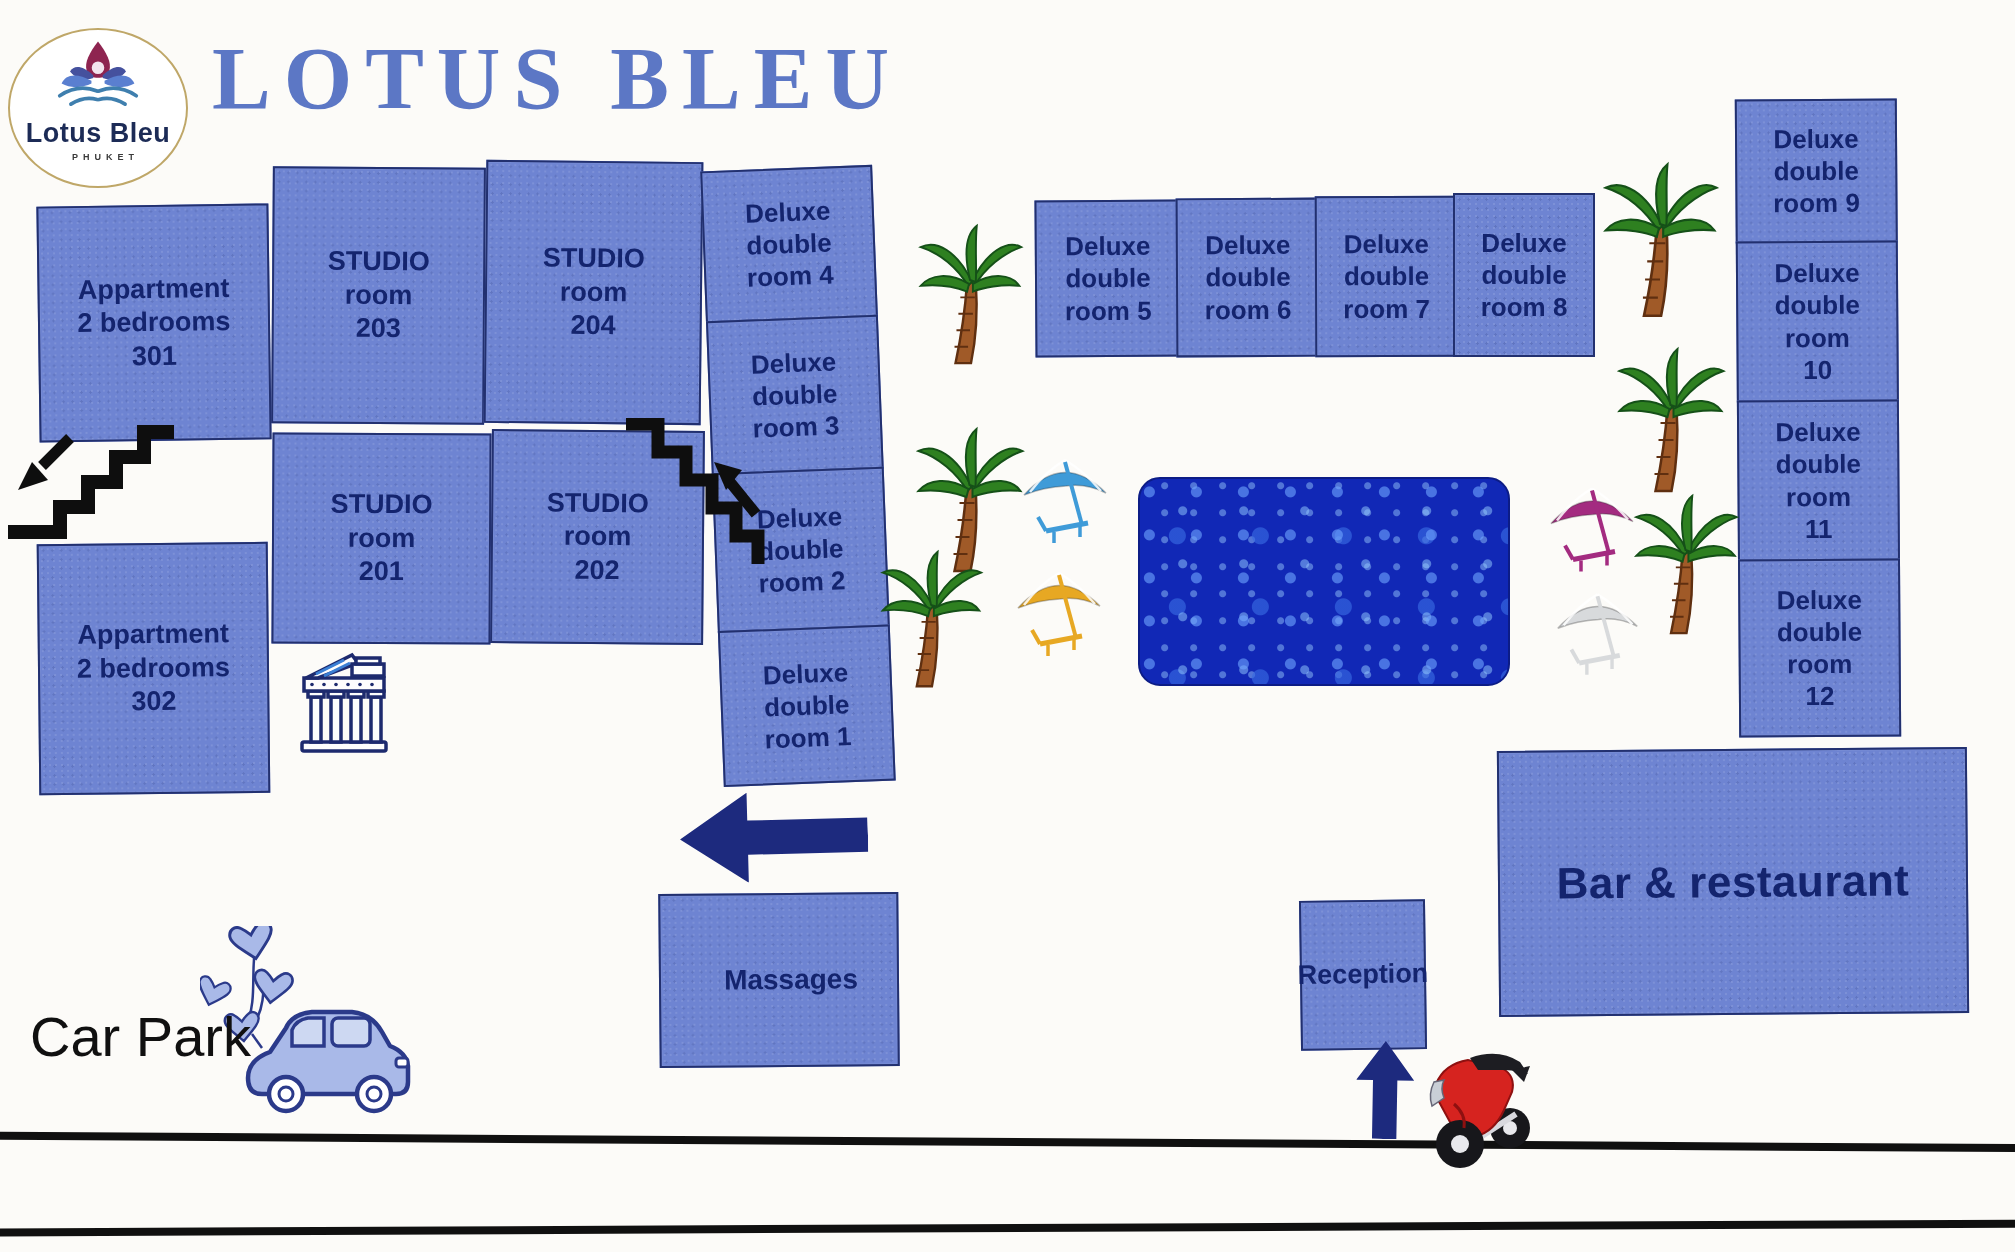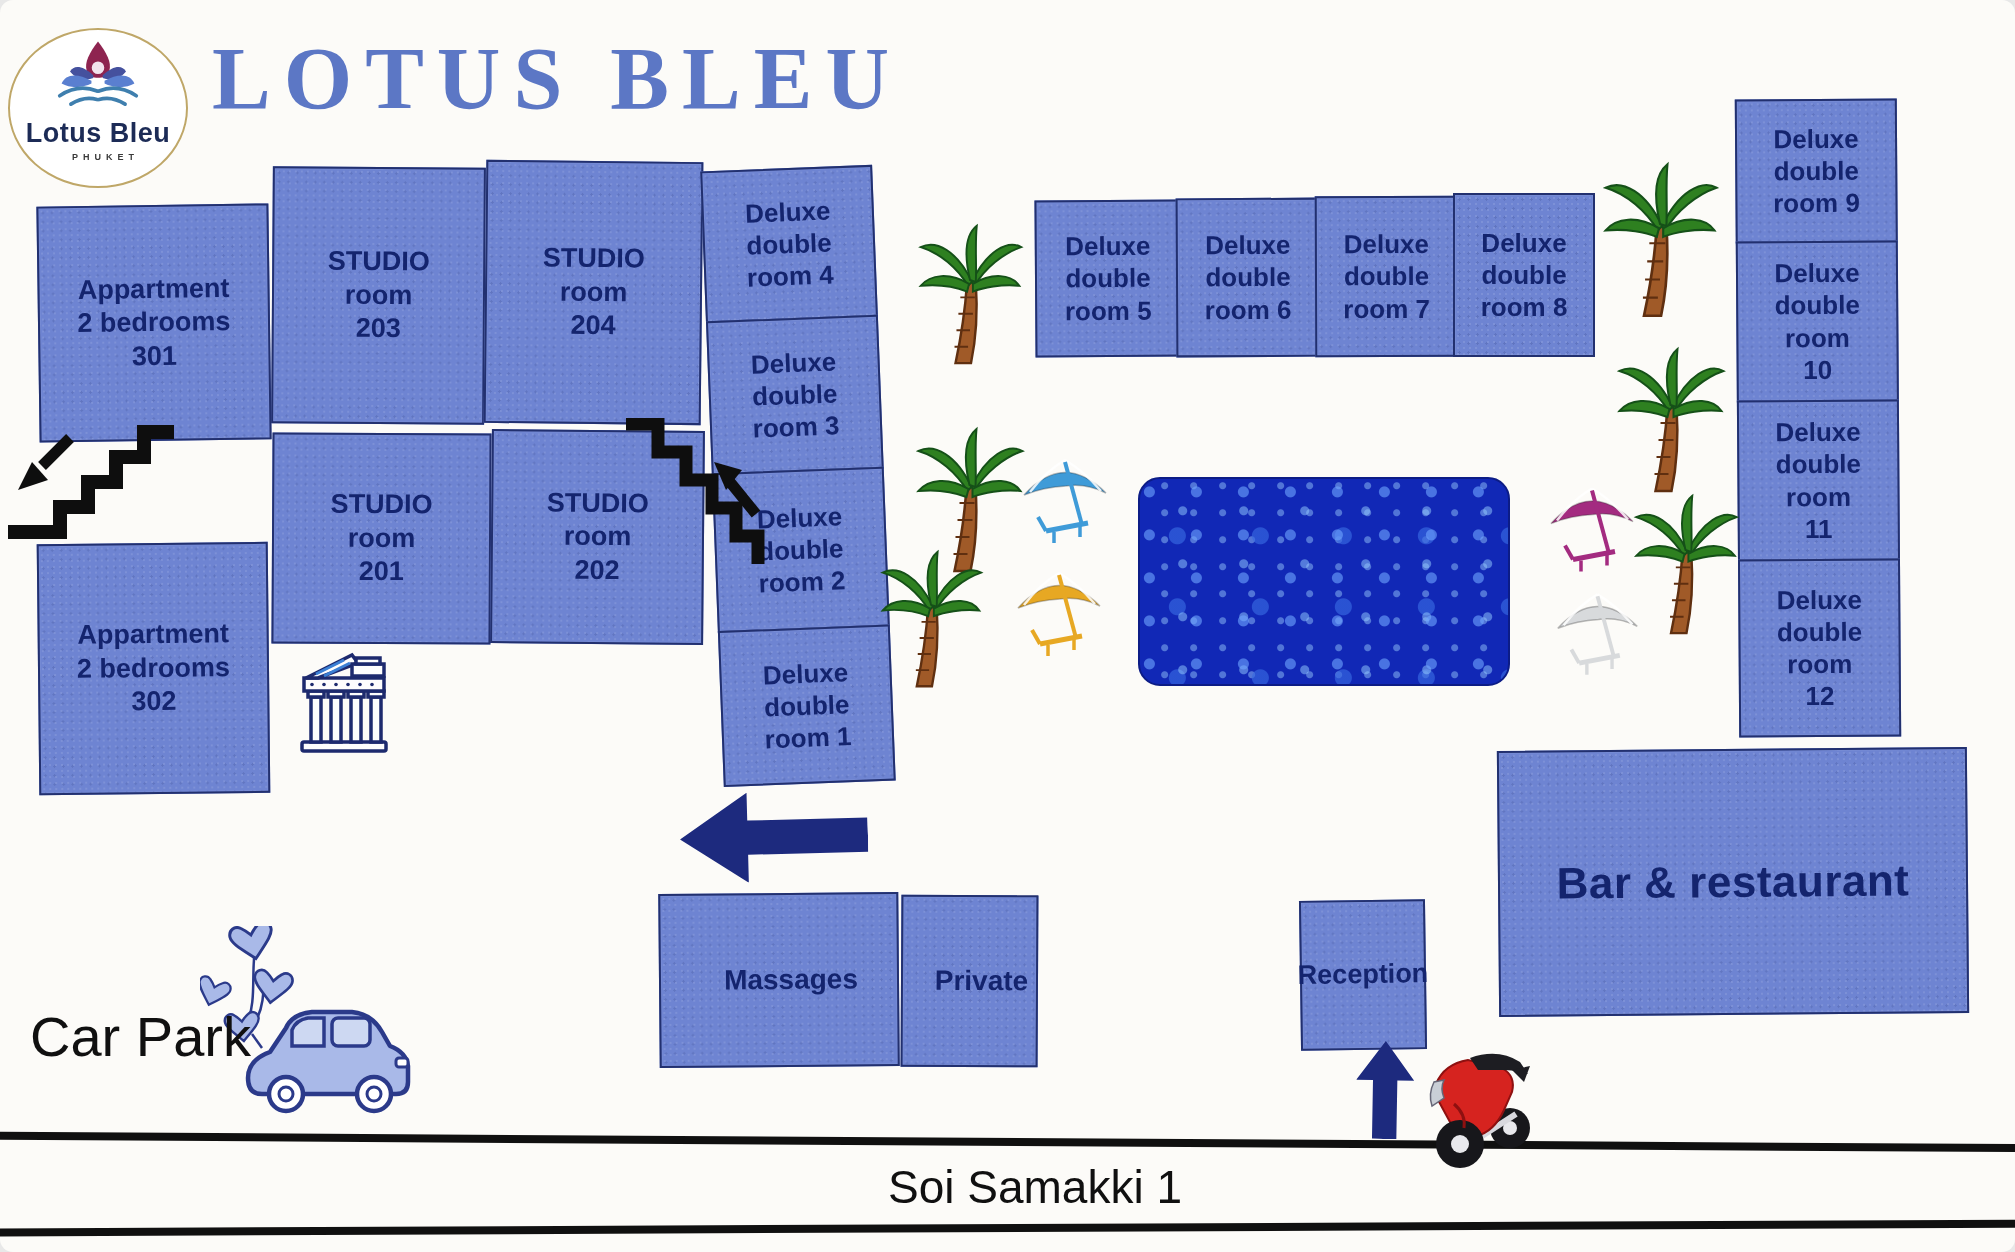--- a/index.html
+++ b/index.html
@@ -1,18 +1,18 @@
 <!DOCTYPE html>
 <html><head>
 <meta charset="utf-8">
 <style>
   html,body{margin:0;padding:0;background:#e8e8e8;}
   .canvas{
     position:relative;width:2015px;height:1252px;overflow:hidden;
-    background:#fcfbf8;font-family:"Liberation Sans",sans-serif;border-radius:13px;
+    background:#fcfbf8;font-family:"Liberation Sans",sans-serif;
   }
   
   .bldg{
     position:absolute;background:#6e84d2;border:2px solid #22306f;
     background-image:radial-gradient(rgba(255,255,255,.10) 1px,transparent 1.4px),
                      radial-gradient(rgba(20,30,90,.14) 1px,transparent 1.4px);
     background-size:6px 6px,9px 9px;
     display:flex;align-items:center;justify-content:center;
     color:#14246e;font-weight:600;text-align:center;z-index:2;
     box-shadow:inset 0 0 0 1px rgba(255,255,255,.06);
@@ -205,23 +205,20 @@
     <div class="bldg f26" style="height:174px">
         <span class="lbl">Deluxe
 double
 room
 12</span>
       </div>
   </div>
 
   <div class="bldg f28" style="left:659px;top:893px;width:236px;height:170px;transform:rotate(-.5deg)">
       <span class="lbl">Massages</span>
-    </div>
-  <div class="bldg f28" style="left:901px;top:895px;width:133px;height:168px;transform:rotate(.3deg)">
-      <span class="lbl">Private</span>
     </div>
   <div class="bldg f27" style="left:1300px;top:900px;width:122px;height:146px;transform:rotate(-.8deg)">
       <span class="lbl">Reception</span>
     </div>
   <div class="bldg f44" style="left:1498px;top:749px;width:466px;height:262px;transform:rotate(-.5deg)">
       <span class="lbl">Bar &amp; restaurant</span>
     </div>
 
   <svg class="icon" style="left:2px;top:424px;width:178px;height:132px;z-index:4" viewBox="0 0 178 132">
     <path d="M172,8 H142 V33 H114 V58 H86 V83 H58 V108 H6" stroke="#0e0e0e" stroke-width="14" fill="none"></path>
@@ -335,16 +332,15 @@
     <path d="M46,18 Q74,8 96,22 L104,34 Q92,30 78,30 L54,30 Z" fill="#1d1d22"></path>
     <path d="M88,30 L106,26 L100,42 Z" fill="#1d1d22"></path>
     <path d="M10,42 Q4,54 8,66 L20,58 Q16,48 20,40 Z" fill="#c9ced6" stroke="#667" stroke-width="1.5"></path>
     <circle cx="36" cy="104" r="24" fill="#17171b"></circle>
       <circle cx="36" cy="104" r="9" fill="#e8e8ec"></circle>
     <path d="M30,64 Q42,74 40,88" stroke="#8e1010" stroke-width="3" fill="none"></path>
   </svg>
 
   <div class="road" style="top:1138px;transform:rotate(.35deg)"></div>
   <div class="road" style="top:1224px;transform:rotate(-.25deg)"></div>
-  <div class="txt" style="left:870px;top:1160px;width:330px;text-align:center;font-size:46px">Soi Samakki 1</div>
   <div class="txt" style="left:30px;top:1004px;font-size:56px">Car Park</div>
 
 </div>
 
 </body></html>

